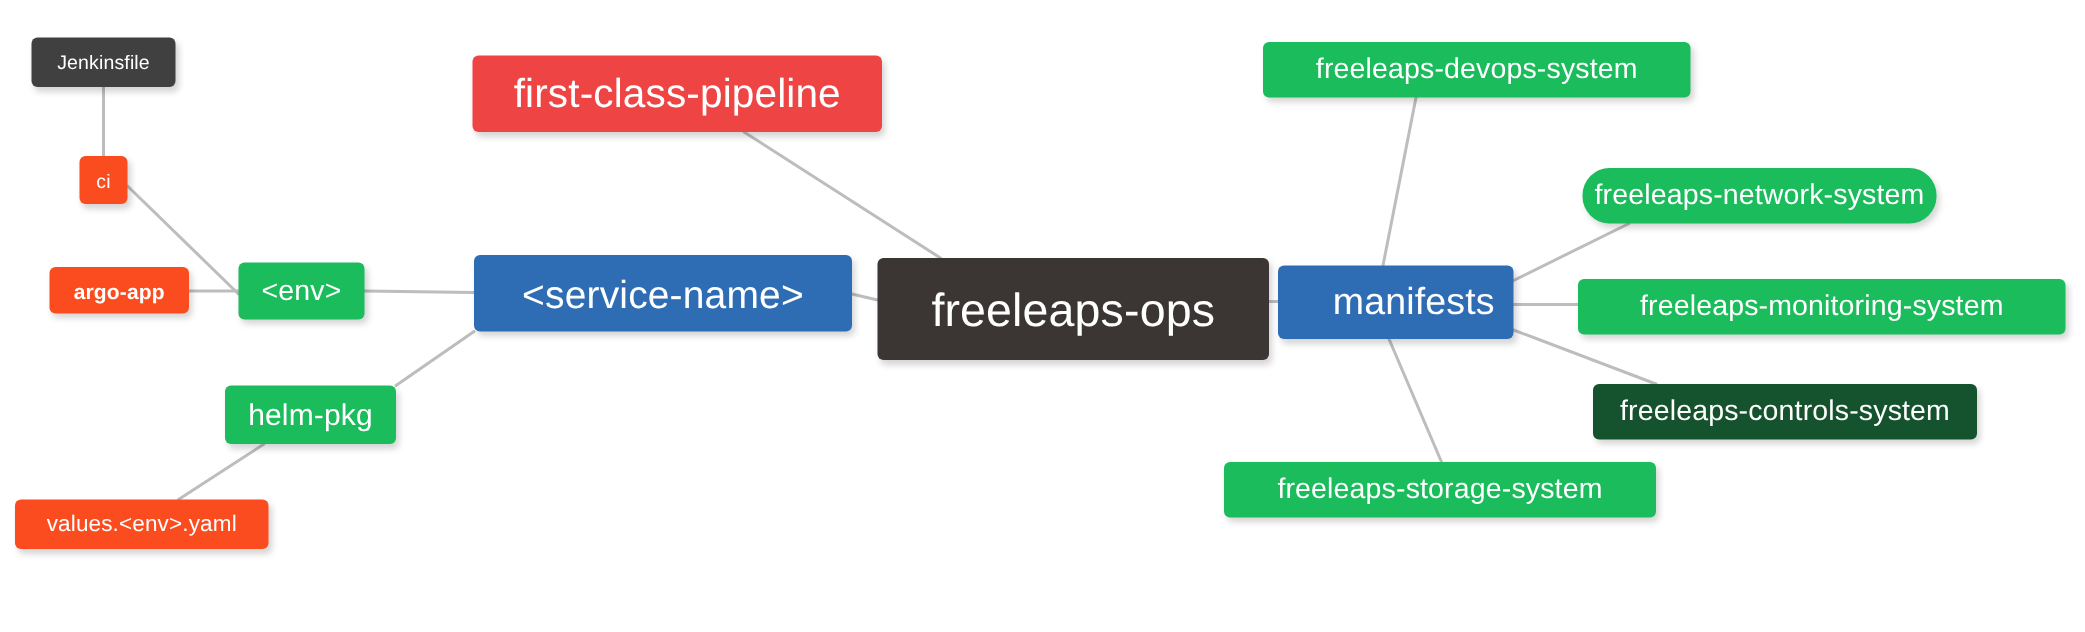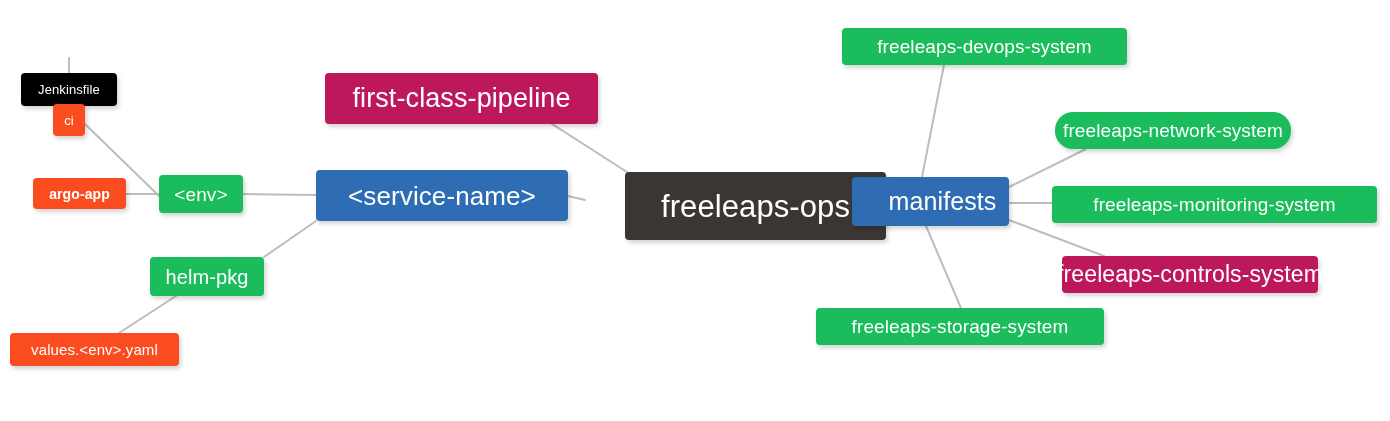--- a/index.html
+++ b/index.html
@@ -61,59 +61,59 @@
       <line x1="496" y1="88" x2="627" y2="172" stroke="#bdbdbd" stroke-width="2" stroke-linecap="round"></line>
       <line x1="568" y1="196" x2="585" y2="200" stroke="#bdbdbd" stroke-width="2" stroke-linecap="round"></line>
       <line x1="846" y1="201" x2="852" y2="201" stroke="#bdbdbd" stroke-width="2" stroke-linecap="round"></line>
       <line x1="922" y1="177" x2="944" y2="65" stroke="#bdbdbd" stroke-width="2" stroke-linecap="round"></line>
       <line x1="1009" y1="187" x2="1086" y2="149" stroke="#bdbdbd" stroke-width="2" stroke-linecap="round"></line>
       <line x1="1009" y1="203" x2="1052" y2="203" stroke="#bdbdbd" stroke-width="2" stroke-linecap="round"></line>
       <line x1="1009" y1="220" x2="1104" y2="256" stroke="#bdbdbd" stroke-width="2" stroke-linecap="round"></line>
       <line x1="926" y1="226" x2="961" y2="308" stroke="#bdbdbd" stroke-width="2" stroke-linecap="round"></line>
     </svg>
   <div id="nodes-layer">
-      <div class="node" style="left: 21px; top: 25px; width: 96px; height: 33px; background: #000000; font-size: 13px; margin-top: 48px;">
+      <div class="node" style="left: 21px; top: 25px; width: 96px; height: 33px; background: #404040; font-size: 13px;">
         <span class="node-label">Jenkinsfile</span>
       </div>
       <div class="node" style="left: 53px; top: 104px; width: 32px; height: 32px; background: rgb(251, 76, 31); font-size: 13px;">
         <span class="node-label">ci</span>
       </div>
       <div class="node" style="left: 33px; top: 178px; width: 93px; height: 31px; background: rgb(251, 76, 31); font-size: 14px; font-weight: bold;">
         <span class="node-label">argo-app</span>
       </div>
       <div class="node" style="left: 159px; top: 175px; width: 84px; height: 38px; background: rgb(26, 188, 92); font-size: 19px;">
         <span class="node-label">&lt;env&gt;</span>
       </div>
       <div class="node" style="left: 150px; top: 257px; width: 114px; height: 39px; background: rgb(26, 188, 92); font-size: 20px;">
         <span class="node-label">helm-pkg</span>
       </div>
       <div class="node" style="left: 10px; top: 333px; width: 169px; height: 33px; background: rgb(251, 76, 31); font-size: 15px;">
         <span class="node-label">values.&lt;env&gt;.yaml</span>
       </div>
-      <div class="node" style="left: 325px; top: 37px; width: 273px; height: 51px; background: #be185d; font-size: 27px; margin-top: 36px;">
+      <div class="node" style="left: 315px; top: 37px; width: 273px; height: 51px; background: #ef4444; font-size: 27px;">
         <span class="node-label">first-class-pipeline</span>
       </div>
       <div class="node" style="left: 316px; top: 170px; width: 252px; height: 51px; background: rgb(46, 109, 180); font-size: 26px;">
         <span class="node-label">&lt;service-name&gt;</span>
       </div>
-      <div class="node" style="left: 585px; top: 172px; width: 261px; height: 68px; background: rgb(59, 54, 51); font-size: 31px; margin-left: 40px;">
+      <div class="node" style="left: 585px; top: 172px; width: 261px; height: 68px; background: rgb(59, 54, 51); font-size: 31px;">
         <span class="node-label">freeleaps-ops</span>
       </div>
       <div class="node" style="left: 852px; top: 177px; width: 157px; height: 49px; background: rgb(46, 109, 180); font-size: 25px; padding-left: 24px;">
         <span class="node-label">manifests</span>
       </div>
       <div class="node" style="left: 800px; top: 28px; width: 285px; height: 37px; background: rgb(26, 188, 92); font-size: 19px; margin-left: 42px;">
         <span class="node-label">freeleaps-devops-system</span>
       </div>
       <div class="node" style="left: 1055px; top: 112px; width: 236px; height: 37px; background: rgb(26, 188, 92); font-size: 19px; border-radius: 18px;">
         <span class="node-label">freeleaps-network-system</span>
       </div>
       <div class="node" style="left: 1052px; top: 186px; width: 325px; height: 37px; background: rgb(26, 188, 92); font-size: 19px;">
         <span class="node-label">freeleaps-monitoring-system</span>
       </div>
-      <div class="node" style="left: 1062px; top: 256px; width: 256px; height: 37px; background: #be185d; font-size: 23px;">
+      <div class="node" style="left: 1062px; top: 256px; width: 256px; height: 37px; background: #14532d; font-size: 19px;">
         <span class="node-label">freeleaps-controls-system</span>
       </div>
       <div class="node" style="left: 816px; top: 308px; width: 288px; height: 37px; background: rgb(26, 188, 92); font-size: 19px;">
         <span class="node-label">freeleaps-storage-system</span>
       </div>
     </div>
 </div>
 
 </body></html>

